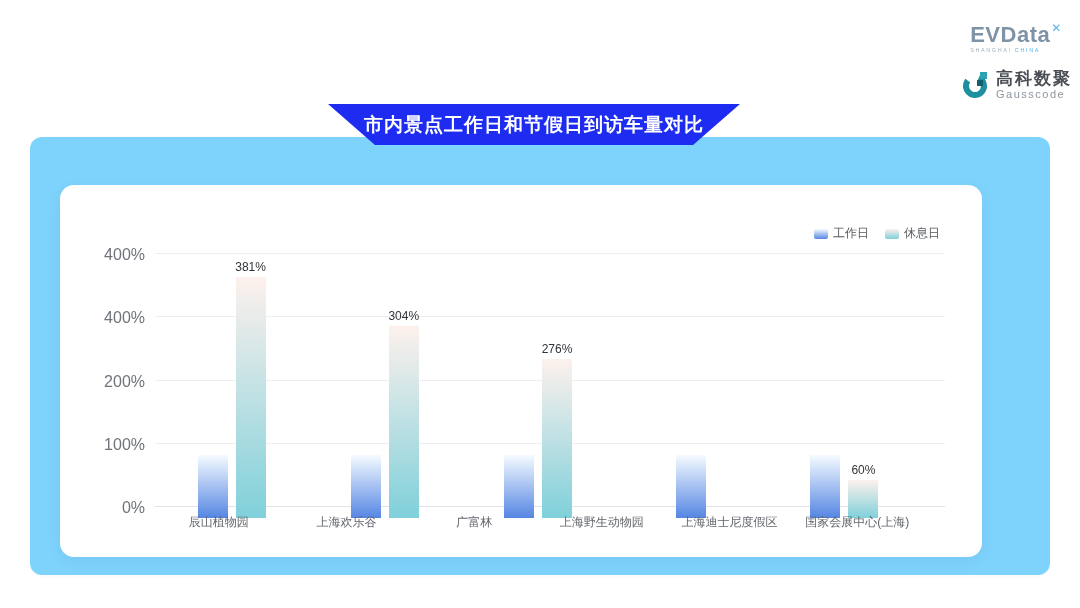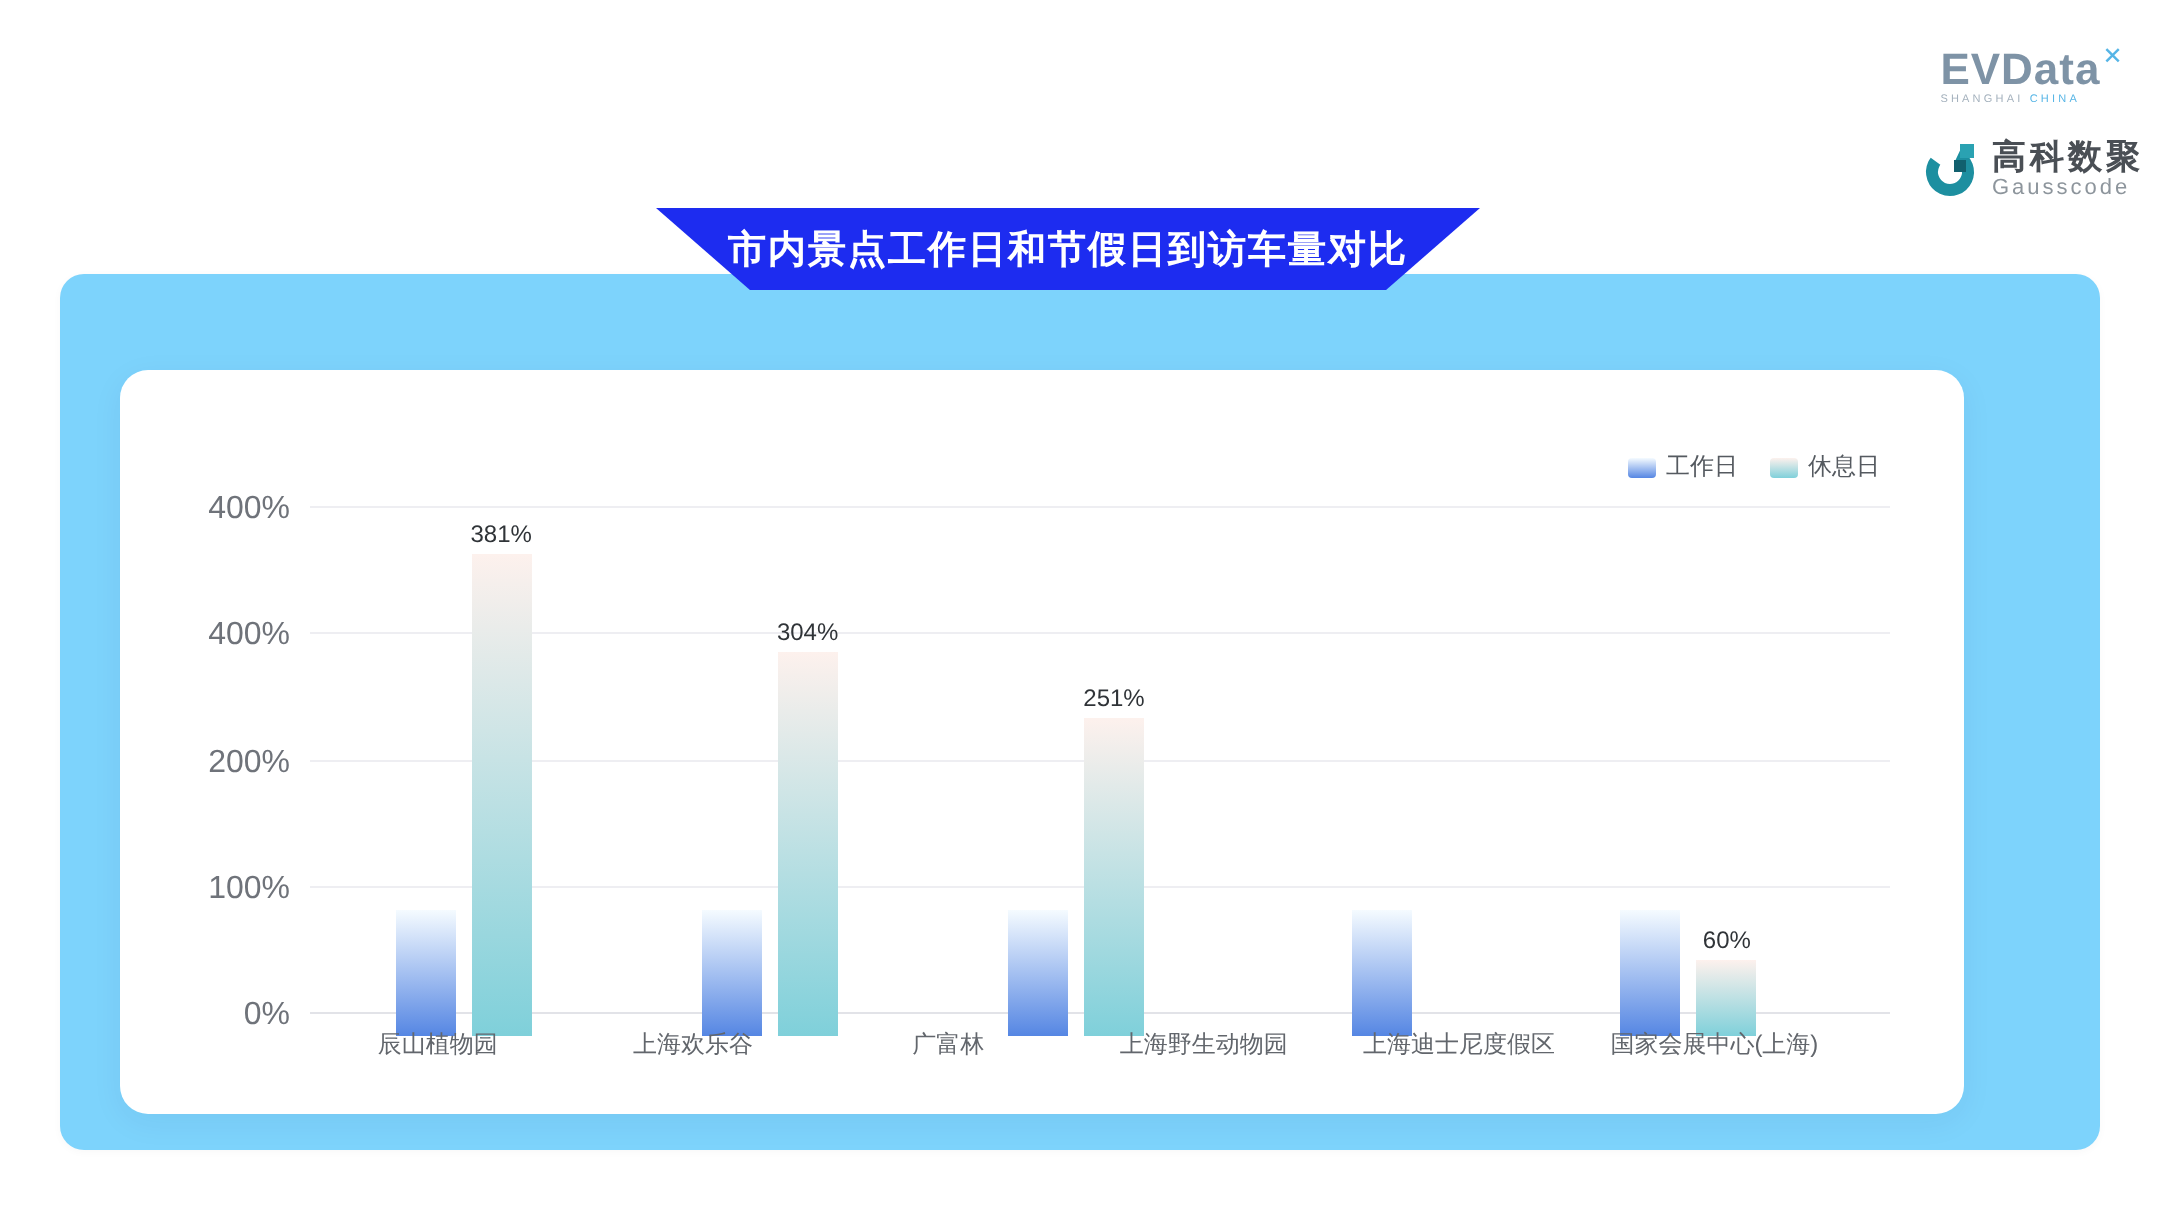--- a/index.html
+++ b/index.html
@@ -127,21 +127,21 @@
               </div>
             </div>
           </div>
           <div class="col">
             <div class="pair">
               <div class="barwrap">
                 <div class="bar" style="height: 63.25px; background: linear-gradient(rgb(245, 251, 255) 0%, rgb(85, 134, 227) 100%);"></div>
               </div>
               <div class="barwrap">
                 <div class="bar" style="height: 158.757px; background: linear-gradient(rgb(253, 241, 237) 0%, rgb(127, 208, 218) 100%);"></div>
-                <div class="val-label">251%</div>
+                <div class="val-label">276%</div>
               </div>
             </div>
           </div>
           <div class="col">
             <div class="pair">
               <div class="barwrap">
                 <div class="bar" style="height: 63.25px; background: linear-gradient(rgb(245, 251, 255) 0%, rgb(85, 134, 227) 100%);"></div>
               </div>
             </div>
           </div>

